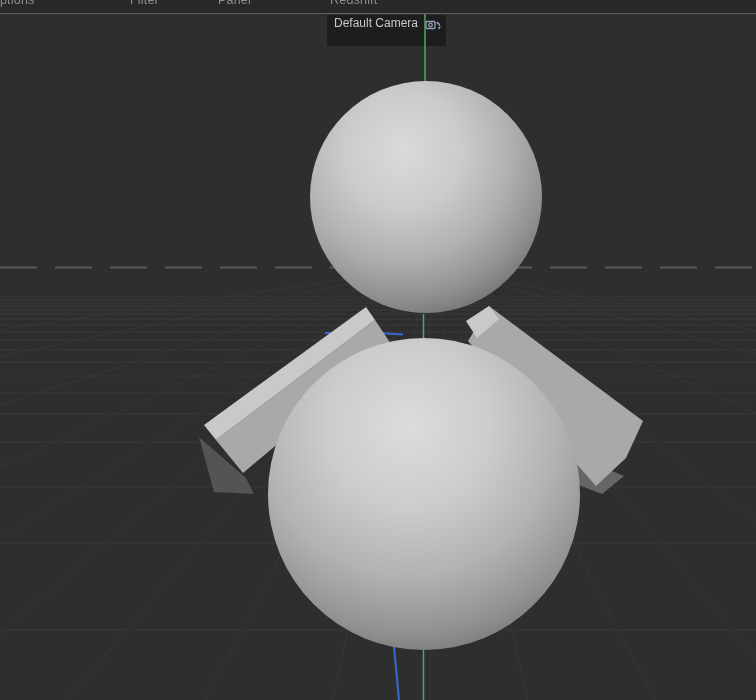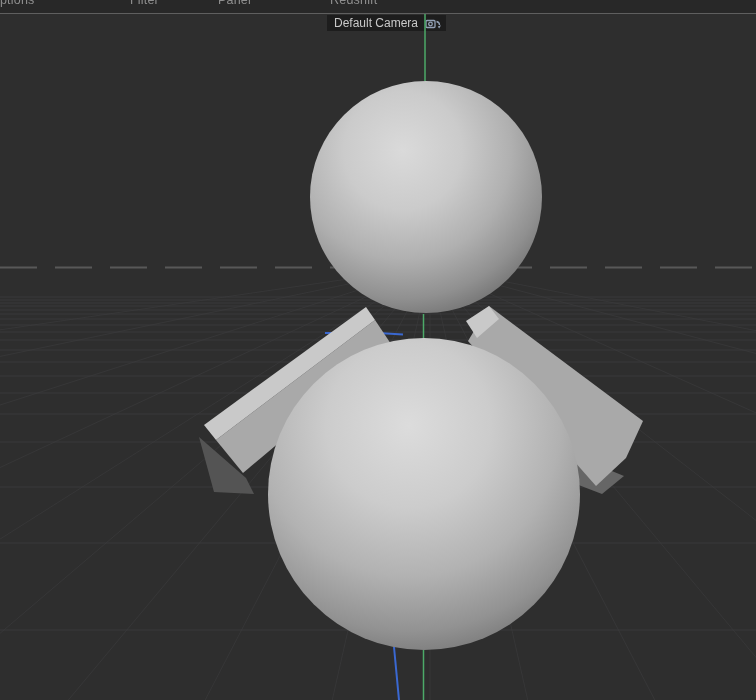--- a/index.html
+++ b/index.html
@@ -9,21 +9,21 @@
   #menubar{position:absolute;left:0;top:0;width:756px;height:13px;
            background:#282828;border-bottom:1px solid #5f5f5f;
            overflow:hidden;z-index:30;}
   .menu-item{position:absolute;top:-7px;font-size:12.5px;color:#8f8f8f;
              letter-spacing:.2px;white-space:nowrap;}
   
   #view{position:absolute;left:0;top:0;z-index:10;}
   #axis-overlay{position:absolute;left:0;top:0;z-index:40;pointer-events:none;}
   
   #cam-label{position:absolute;left:327px;top:15px;height:16px;z-index:35;
-             display:flex;align-items:center;gap:7px;padding:0 5px 0 7px;
+             display:flex;align-items:flex-end;gap:7px;padding:0 5px 15px 7px;
              background:#1d1d1d;cursor:pointer;}
   #cam-label span{font-size:12px;color:#c9c9c9;line-height:16px;}
   #cam-label svg{display:block;}
 </style>
 </head>
 <body>
 
 <div id="stage">
 
   <svg id="view" width="756" height="700" viewBox="0 0 756 700">

